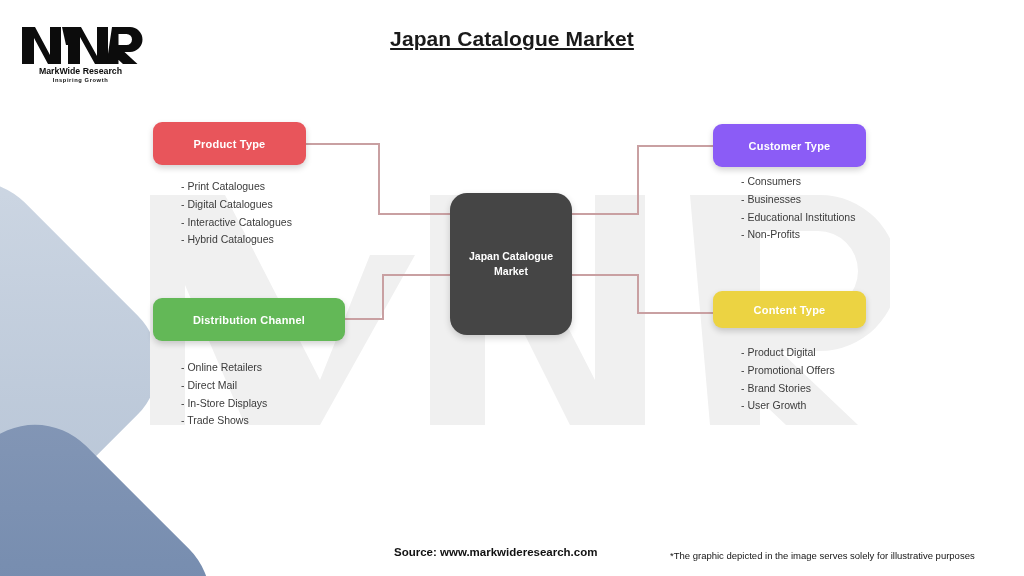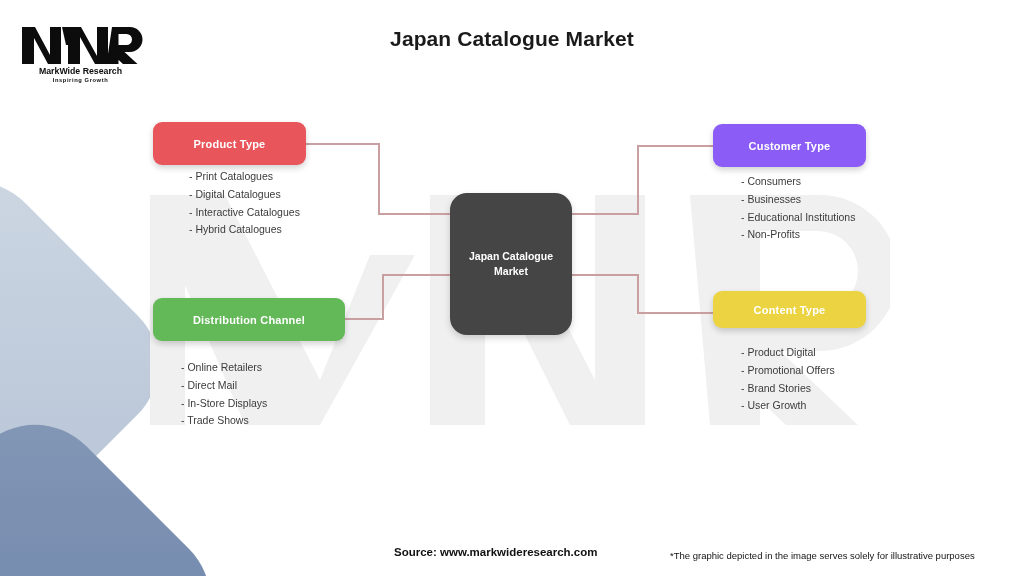--- a/index.html
+++ b/index.html
@@ -69,20 +69,21 @@
   .title {
     position: absolute;
     left: 0;
     top: 27px;
     width: 1024px;
     text-align: center;
     font-size: 21px;
     font-weight: bold;
     color: #1a1a1a;
     letter-spacing: 0.1px;
+    text-decoration: underline;
   }
 
   
   .connectors {
     position: absolute;
     left: 0; top: 0;
     width: 1024px; height: 576px;
     pointer-events: none;
   }
 
@@ -133,21 +134,21 @@
   
   .bullets {
     position: absolute;
     font-size: 10.5px;
     color: #3b3b3b;
     line-height: 17.8px;
     white-space: nowrap;
   }
   .bullets .item { display: block; }
 
-  .bullets-product  { left: 181px; top: 168px; margin-left: 8px; }
+  .bullets-product  { left: 181px; top: 178px; }
   .bullets-customer { left: 741px; top: 173px; }
   .bullets-distrib  { left: 181px; top: 359px; }
   .bullets-content  { left: 741px; top: 344px; }
 
   
   .footer-source {
     position: absolute;
     left: 394px;
     top: 546px;
     font-size: 11.5px;

